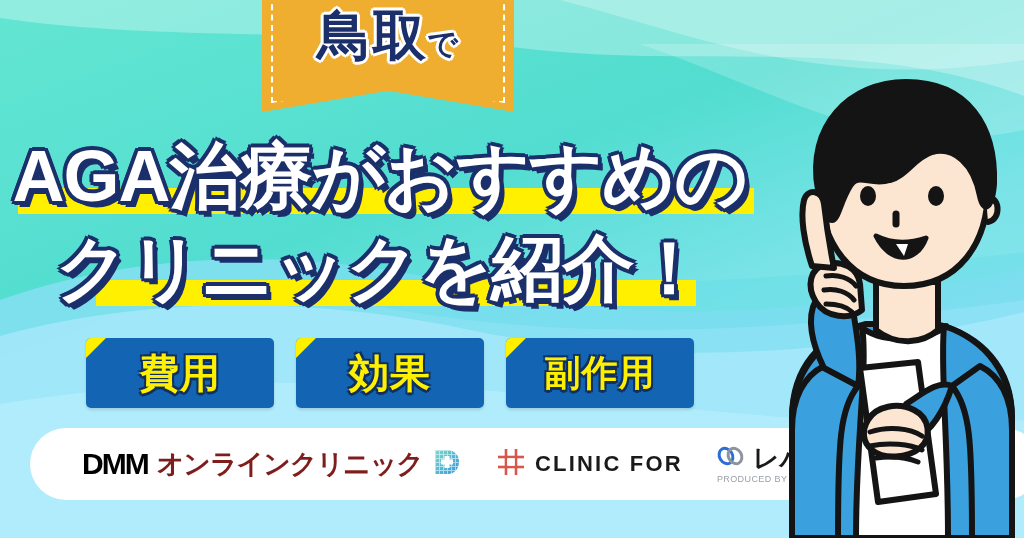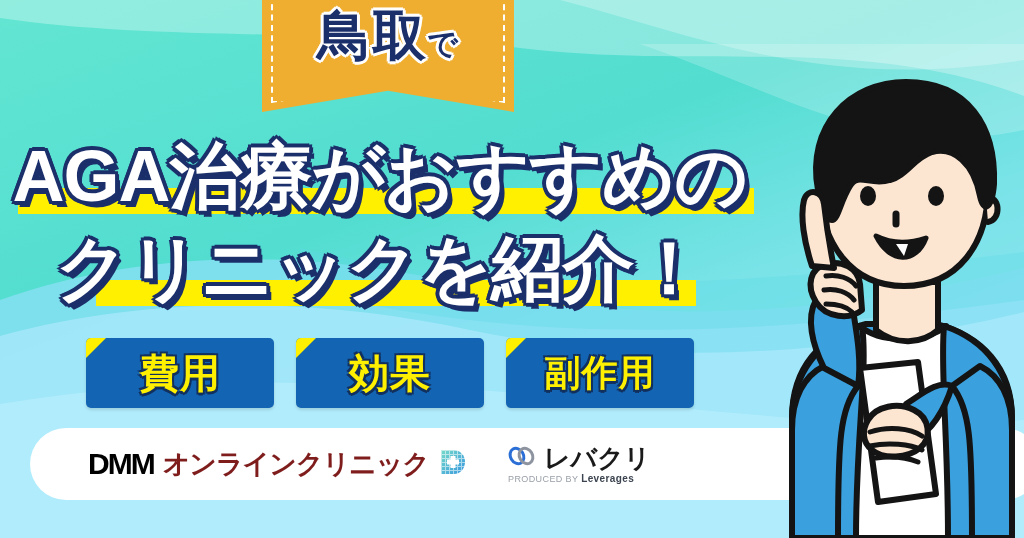--- a/index.html
+++ b/index.html
@@ -130,21 +130,21 @@
     position:absolute;
     left:30px; top:428px;
     width:1010px; height:72px;
     background:#ffffff;
     border-radius:36px;
     display:flex;
     align-items:center;
     gap:34px;
     padding-left:52px;
   }
-  .logo { display:flex; align-items:center; gap:9px;margin-left:6px; }
+  .logo { display:flex; align-items:center; gap:9px; }
 
   .dmm-word {
     font-size:30px; font-weight:bold; color:#000;
     letter-spacing:-2px; line-height:1;
   }
   .dmm-jp {
     font-size:27px; font-weight:bold; color:#7f1d1d;
     letter-spacing:-1px; line-height:1;
   }
 
@@ -257,20 +257,34 @@
               <rect x="11" y="0" width="1" height="30"></rect>
                 <rect x="15" y="0" width="1" height="30"></rect>
               <rect x="19" y="0" width="1" height="30"></rect>
                 <rect x="23" y="0" width="1" height="30"></rect>
             </g>
           </g>
         </svg>
       </span>
     </div>
 
+    <div class="logo">
+      <span>
+        <svg width="30" height="28" viewBox="0 0 30 28">
+          <g stroke="#d9574a" stroke-width="2.6" fill="none">
+            <path d="M2,9 H28"></path>
+            <path d="M2,19 H28"></path>
+            <path d="M10,1 V27"></path>
+            <path d="M20,1 V27"></path>
+          </g>
+          <rect x="11.3" y="10.3" width="7.4" height="7.4" fill="#ffffff"></rect>
+        </svg>
+      </span>
+      <span class="cf-word">CLINIC FOR</span>
+    </div>
 
     <div class="logo">
       <div class="lv-block">
         <div class="lv-top">
           <span>
             <svg width="28" height="22" viewBox="0 0 28 22">
               <g fill="none" stroke-width="3">
                 <ellipse cx="9" cy="11" rx="6.5" ry="8" stroke="#2b6fd6" transform="rotate(-30 9 11)"></ellipse>
                 <ellipse cx="18" cy="11" rx="6.5" ry="8" stroke="#8d94a0" transform="rotate(-30 18 11)"></ellipse>
               </g>

